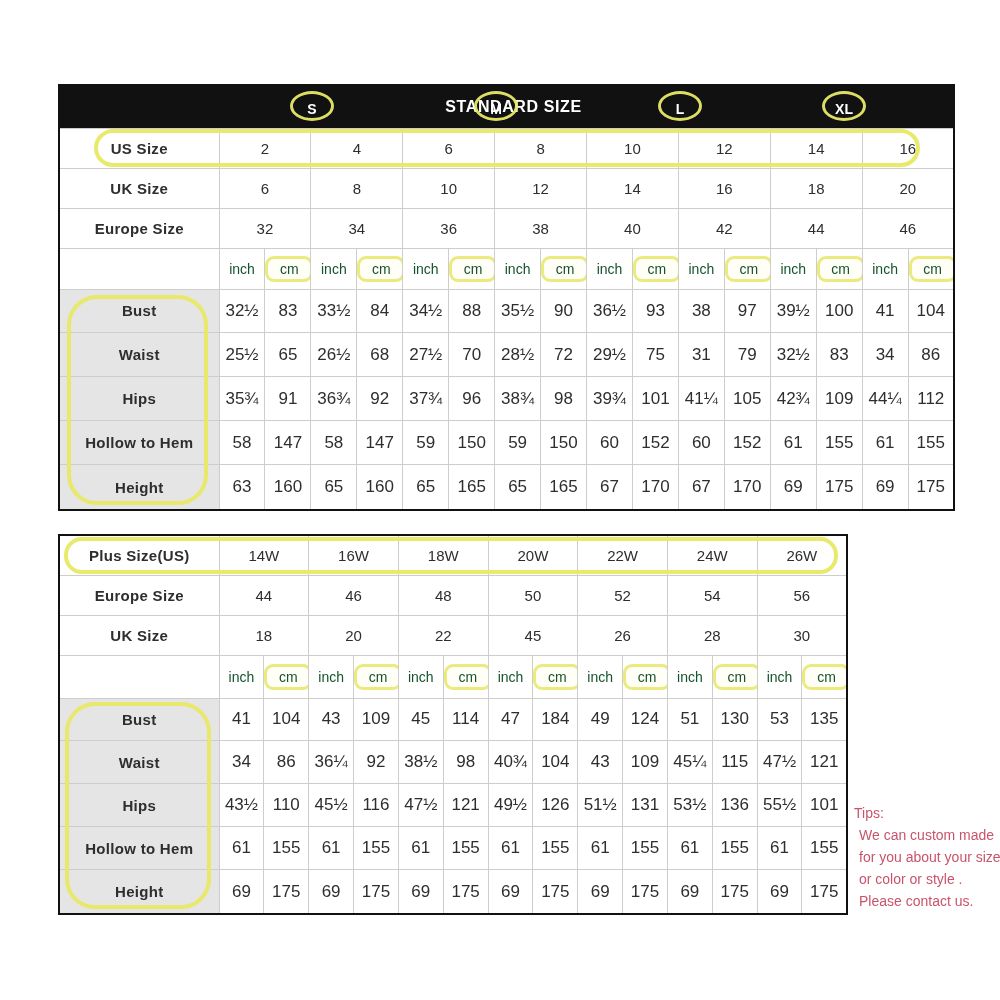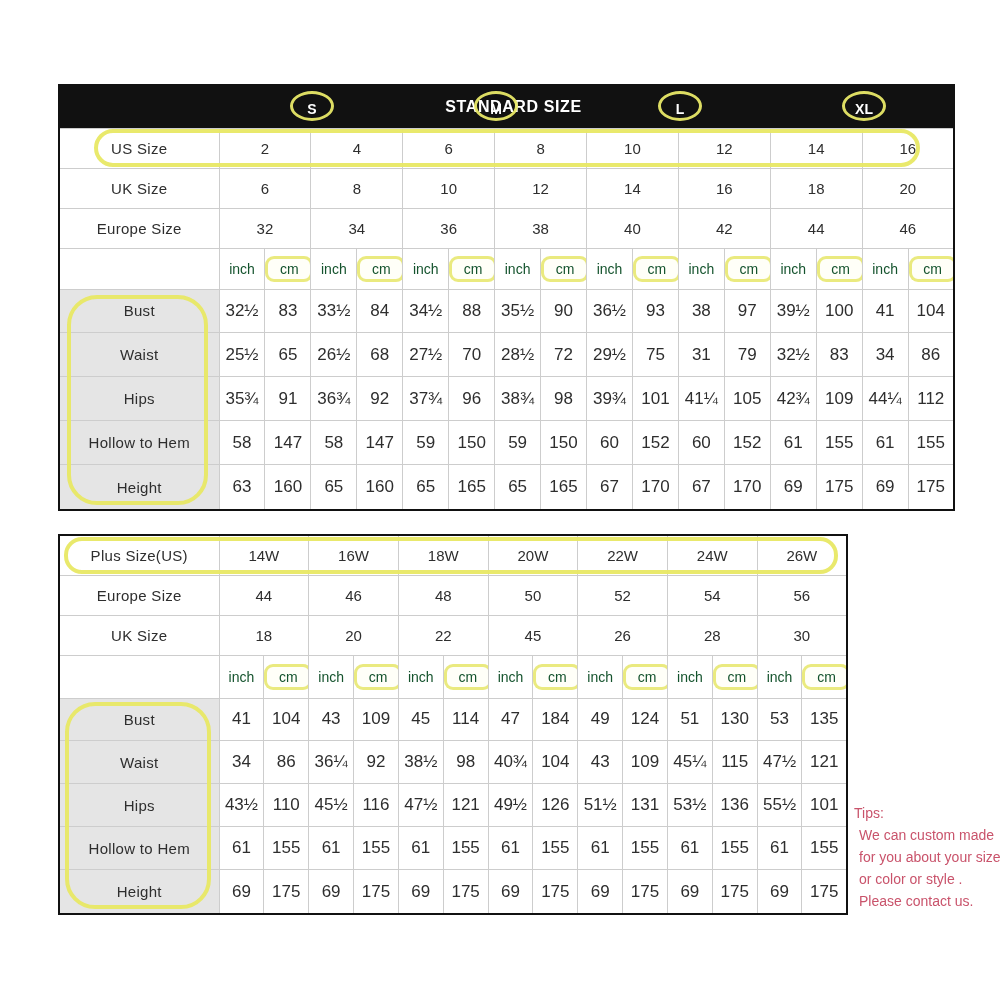--- a/index.html
+++ b/index.html
@@ -34,21 +34,21 @@
     color:#ffffff;font-weight:bold;font-size:14px;line-height:30px;
     text-align:center;box-sizing:border-box;
   }
   
   tr.size-row{height:40px;}
   tr.size-row td{font-size:15px;}
   tr.unit-row{height:41px;}
   tr.unit-row td{font-size:14px;color:#14532d;}
   tr.measure-row td{font-size:17px;}
   td.label-cell{
-    font-weight:normal;color:#111111;font-size:15px;letter-spacing:.3px;margin-top:20px;
+    font-weight:bold;color:#111111;font-size:15px;letter-spacing:.3px;margin-top:20px;
   }
   tr.measure-row td.label-cell{background:#e5e5e5;font-size:15px;}
   .cm-badge{
     display:inline-block;border:3px solid rgba(233,233,120,.95);
     border-radius:9px;padding:2px 11px;min-width:20px;background:rgba(255,255,235,.35);
   }
   
   .oval{
     position:absolute;border:4px solid rgba(232,232,100,.95);
     pointer-events:none;z-index:4;box-sizing:border-box;
@@ -85,21 +85,21 @@
         <col>
         <col>
         <col>
         <col>
         <col>
     </colgroup>
     <tbody>
         <tr class="bar-row">
       <td class="header-bar" colspan="17">
         <span class="bar-title">STANDARD SIZE</span>
-      <span class="size-oval" style="left: 230px;">S</span><span class="size-oval" style="left: 414px;">M</span><span class="size-oval" style="left: 598px;">L</span><span class="size-oval" style="left: 782px;">XL</span></td>
+      <span class="size-oval" style="left: 230px;">S</span><span class="size-oval" style="left: 414px;">M</span><span class="size-oval" style="left: 598px;">L</span><span class="size-oval" style="left: 762px;">XL</span></td>
     </tr>
     <tr class="size-row">
       <td class="label-cell">US Size</td>
     <td colspan="2">2</td>
           <td colspan="2">4</td>
           <td colspan="2">6</td>
           <td colspan="2">8</td>
           <td colspan="2">10</td>
           <td colspan="2">12</td>
           <td colspan="2">14</td>

